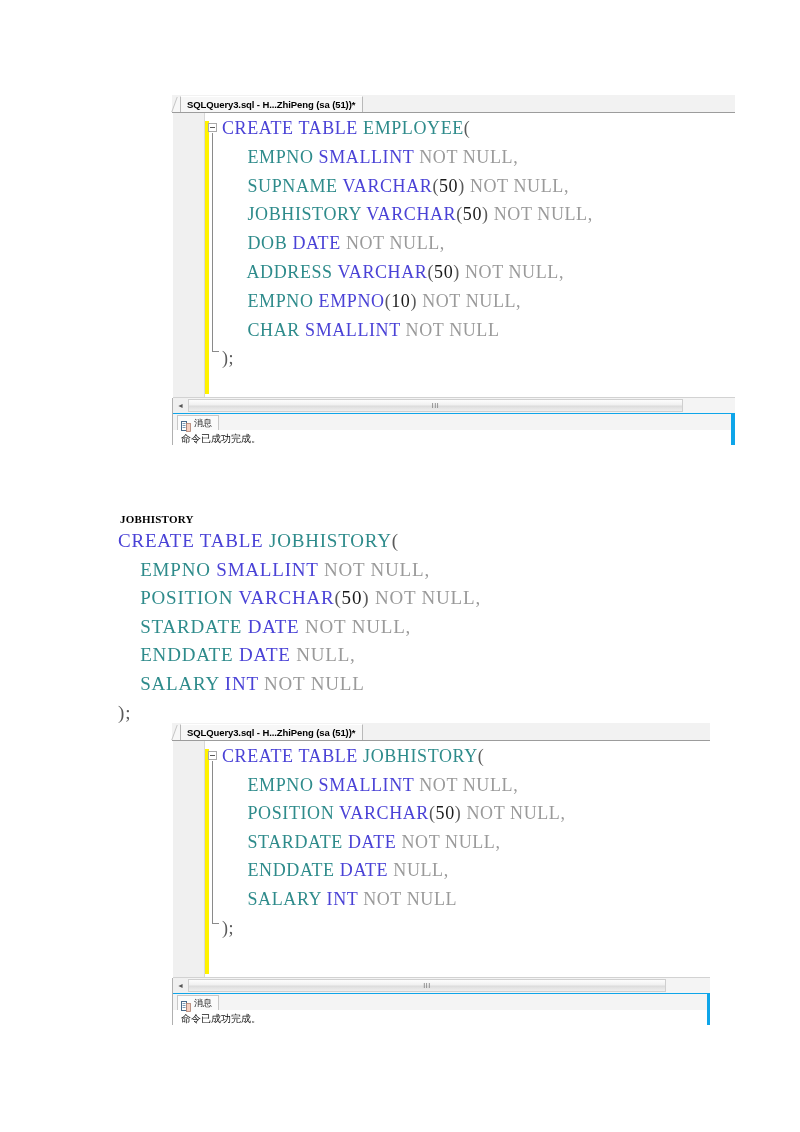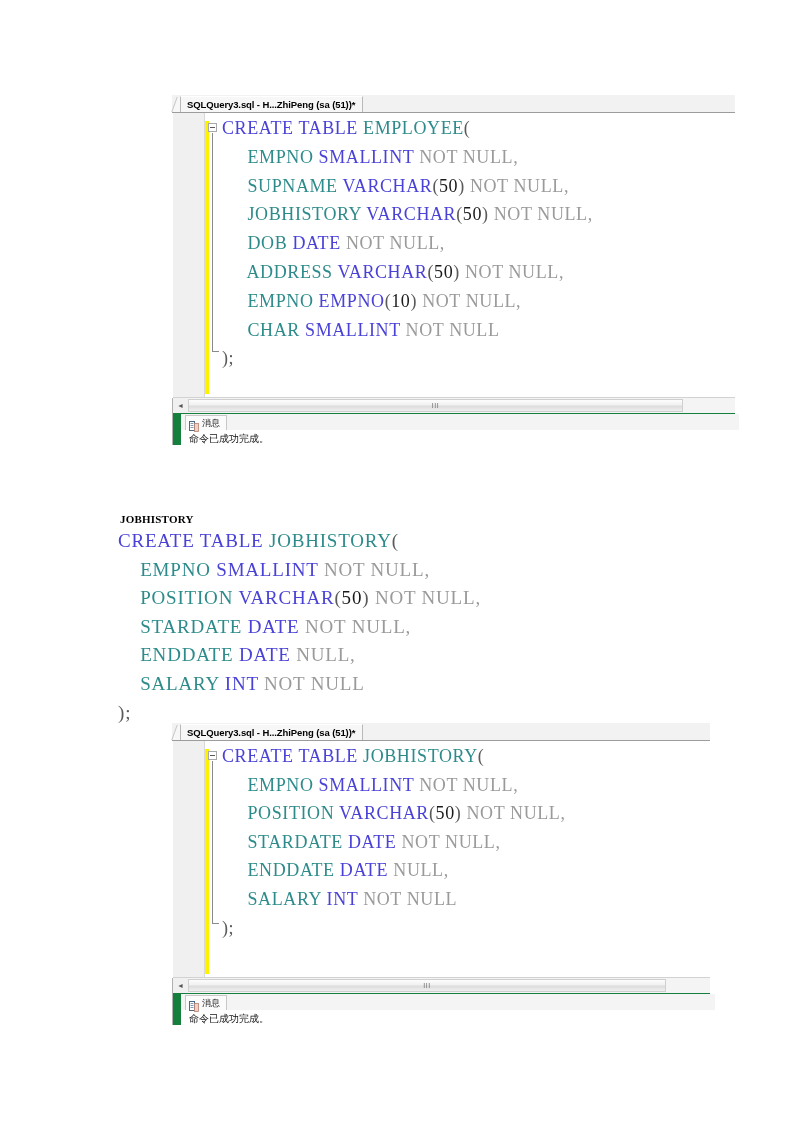--- a/index.html
+++ b/index.html
@@ -11,21 +11,21 @@
     width: 800px;
     height: 1132px;
     position: relative;
     font-family: "Liberation Serif", serif;
     overflow: hidden;
   }
 
   
   .ssms-panel {
     position: absolute;
-    background: #15803d;
+    background: #0ea5e9;
   }
   .ssms-left-rule {
     position: absolute;
     left: 0;
     top: 0;
     bottom: 0;
     width: 1px;
     background: #b0b0b0;
   }
 
@@ -181,21 +181,20 @@
     font-size: 7px;
     color: #6e6e6e;
     letter-spacing: 0.5px;
     line-height: 1;
   }
 
   
   .results-pane {
     position: absolute;
     background: #ffffff;
-    margin-left: 8px;
   }
   .res-tabstrip {
     position: relative;
     height: 16px;
     background: #f4f4f4;
   }
   .res-tab {
     position: absolute;
     left: 4px;
     top: 1px;

